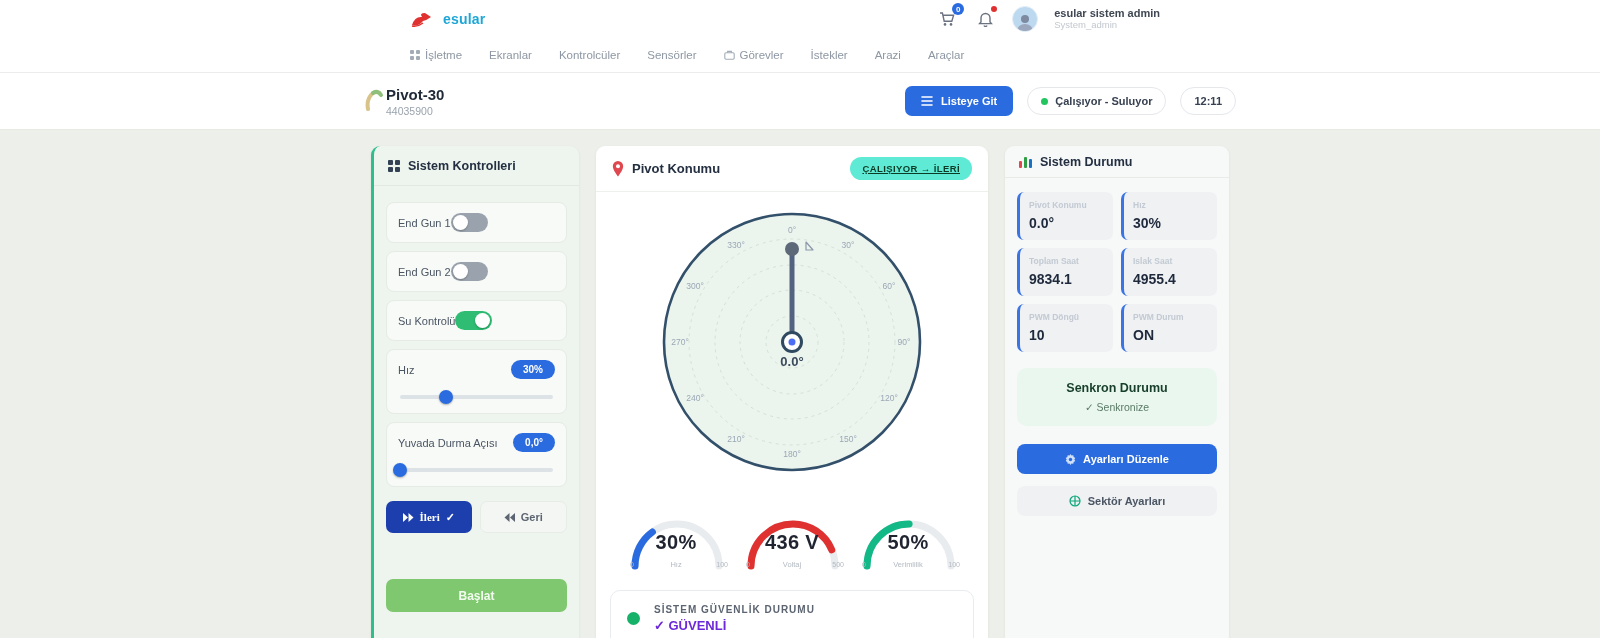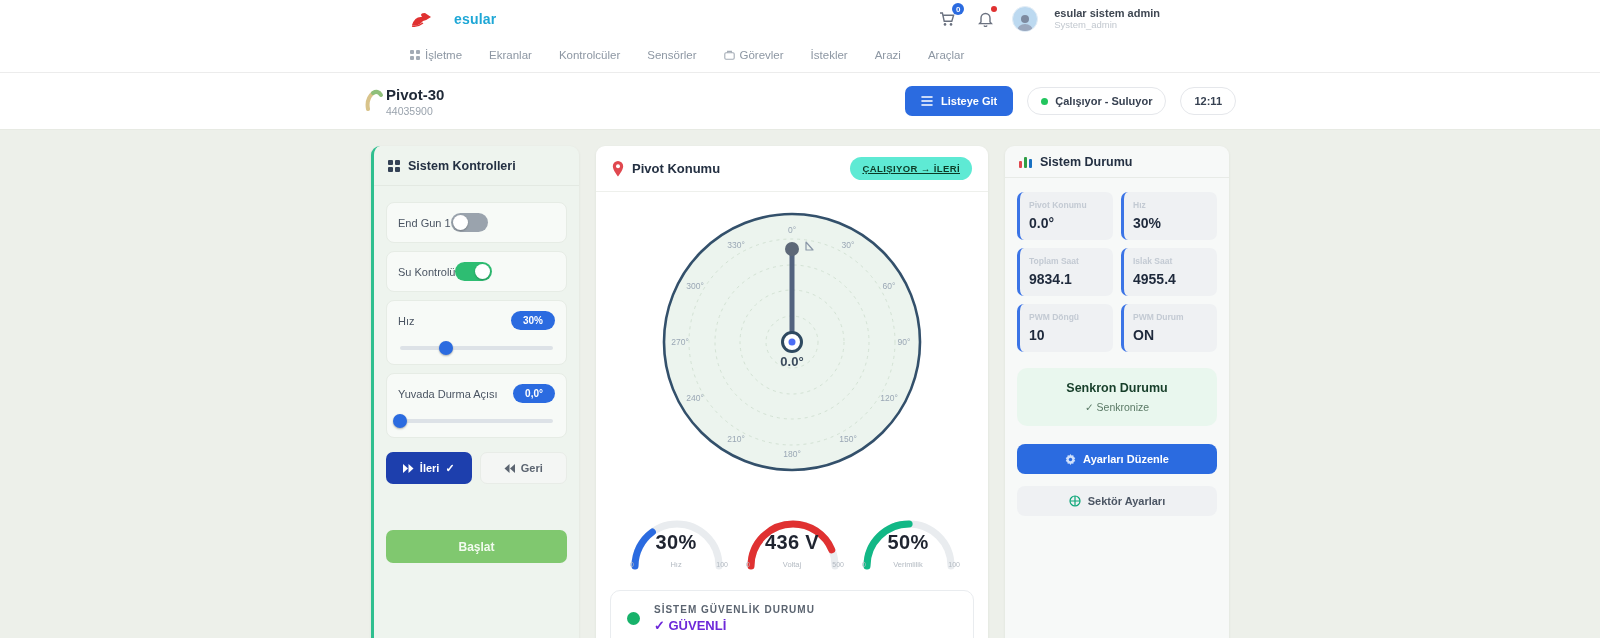--- a/index.html
+++ b/index.html
@@ -2,21 +2,21 @@
 <html><head>
 <meta charset="utf-8">
 <style>
   * { margin:0; padding:0; box-sizing:border-box; }
   html,body { width:1600px; height:638px; overflow:hidden; background:#edf0ea;
     font-family:"Liberation Sans", sans-serif; color:#212529; }
 
   
   .topbar { height:38px; background:#fff; display:flex; align-items:center; }
   .chrome-inner { width:872px; margin:0 auto; display:flex; align-items:center; }
-  .logo-wrap { display:flex; align-items:center; gap:20px; padding-left:46px; cursor:pointer; }
+  .logo-wrap { display:flex; align-items:center; gap:9px; padding-left:46px; cursor:pointer; }
   .logo-text { font-size:14px; font-weight:bold; color:#1ea7d6; letter-spacing:.2px; }
   .top-right { margin-left:auto; margin-right:76px; display:flex; align-items:center; gap:16px; }
   .icon-btn { position:relative; width:22px; height:22px; display:flex; align-items:center; justify-content:center; color:#6b7280; }
   .cart-badge { position:absolute; top:-5px; right:-6px; background:#2b6be0; color:#fff; font-size:8px;
     min-width:12px; height:12px; border-radius:7px; display:flex; align-items:center; justify-content:center; font-weight:bold; }
   .bell-dot { position:absolute; top:-2px; right:-1px; width:6px; height:6px; background:#e03131; border-radius:50%; }
   .avatar { width:26px; height:26px; border-radius:50%; background:#bcd9f0; display:flex; align-items:flex-end; justify-content:center; overflow:hidden; border:1px solid #e3edf6; }
   .user-meta { line-height:1.15; }
   .user-name { font-size:11px; color:#3f4752; font-weight:600; }
   .user-role { font-size:9.5px; color:#c2c8cf; }
@@ -54,21 +54,21 @@
   .toggle { width:37px; height:19px; border-radius:10px; background:#9aa3ad; position:relative; cursor:pointer; flex:0 0 auto; transition:background .1s; }
   .toggle .knob { position:absolute; top:2px; left:2px; width:15px; height:15px; border-radius:50%; background:#fff; box-shadow:0 1px 2px rgba(0,0,0,.25); }
   .toggle.on { background:#2ebd72; }
   .toggle.on .knob { left:auto; right:2px; }
   .badge-blue { background:#2b6be0; color:#fff; font-size:10px; font-weight:bold; border-radius:11px; padding:4px 12px; }
   .slider { position:relative; height:4px; background:#dde2e7; border-radius:2px; margin:6px 2px 4px; cursor:pointer; }
   .slider .thumb { position:absolute; top:50%; width:14px; height:14px; background:#2b6be0; border-radius:50%;
     transform:translate(-50%,-50%); box-shadow:0 1px 2px rgba(0,0,0,.3); }
   .dir-row { display:flex; gap:8px; margin-top:14px; }
   .btn-dir-fwd { flex:1; height:32px; background:#1d3fad; color:#fff; border:none; border-radius:7px;
-    font-size:11px; font-weight:bold; display:flex; align-items:center; justify-content:center; gap:6px; cursor:pointer; font-family:Liberation Sans, sans-serif; }
+    font-size:11px; font-weight:bold; display:flex; align-items:center; justify-content:center; gap:6px; cursor:pointer; font-family:Liberation Serif, serif; }
   .btn-dir-back { flex:1; height:32px; background:#f4f6f4; color:#5b6470; border:1px solid #e8ece7; border-radius:7px;
     font-size:11px; font-weight:bold; display:flex; align-items:center; justify-content:center; gap:6px; cursor:pointer; font-family:inherit; }
   .btn-start { width:100%; margin-top:46px; height:33px; background:#80c86f; color:#f2fbef; border:none; border-radius:7px;
     font-size:12px; font-weight:bold; display:flex; align-items:center; justify-content:center; gap:7px; cursor:pointer; font-family:inherit; }
 
   
   .panel-center { width:392px; min-height:620px; background:#fff; padding:0 14px; }
   .pc-head { display:flex; align-items:center; height:46px; border-bottom:1px solid #eef0ec; margin:0 -14px; padding:0 16px; }
   .pc-head .ph-title { font-size:13px; font-weight:bold; color:#243042; margin-left:8px; }
   .badge-running { margin-left:auto; background:#5eead4; color:#0c3b26; font-size:9.5px; font-weight:bold;
@@ -227,20 +227,26 @@
         <rect x="0" y="0" width="5" height="5" rx="1"></rect>
           <rect x="7" y="0" width="5" height="5" rx="1"></rect>
         <rect x="0" y="7" width="5" height="5" rx="1"></rect>
           <rect x="7" y="7" width="5" height="5" rx="1"></rect>
       </svg>
       <span class="ph-title">Sistem Kontrolleri</span>
     </div>
 
     <div class="ctl-row first">
       <span class="ctl-label">End Gun 1</span>
+      <span class="toggle">
+          <span class="knob"></span>
+        </span>
+    </div>
+    <div class="ctl-row">
+      <span class="ctl-label">End Gun 2</span>
       <span class="toggle">
           <span class="knob"></span>
         </span>
     </div>
     <div class="ctl-row">
       <span class="ctl-label">Su Kontrolü</span>
       <span class="toggle on">
           <span class="knob"></span>
         </span>
     </div>

